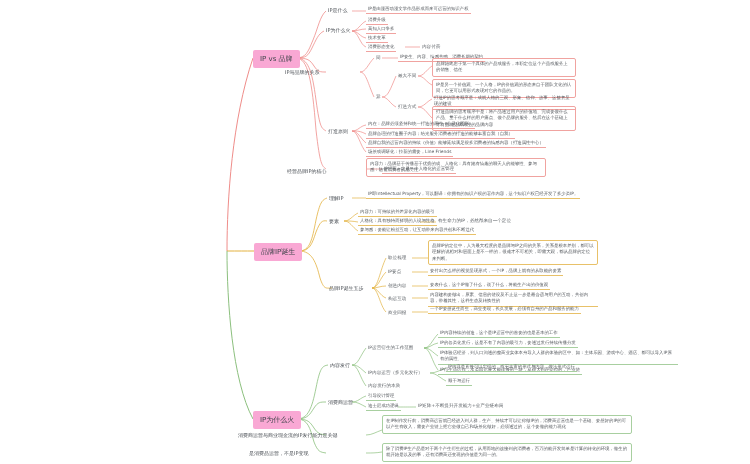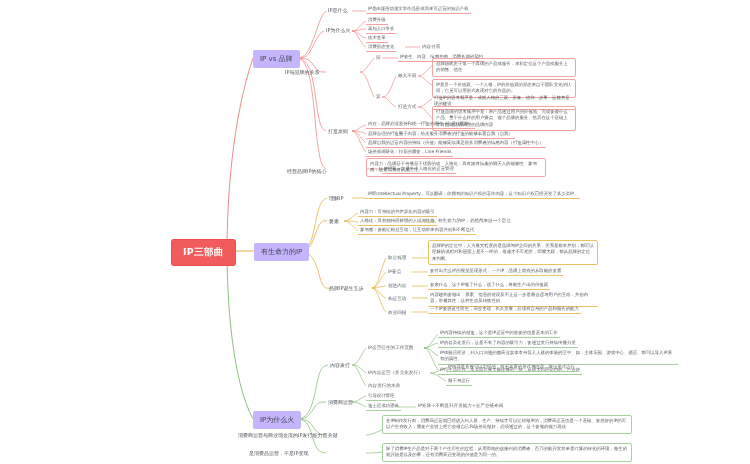--- a/index.html
+++ b/index.html
@@ -19,21 +19,21 @@
   .root{
     background:#f15b5b;color:#ffffff;
     font-size:9.5px;font-weight:bold;
     padding:6px 11px;border-radius:2px;
     letter-spacing:.3px;
     box-shadow:0 0 0 1px #ef4d4d;
   }
 
   
   .lvl1{
-    background:#c4b5fd;color:#3d4349;
+    background:#f9a8d4;color:#3d4349;
     font-size:7px;padding:4px 7px;border-radius:2px;
   }
 
   
   .lvl2{
     color:#4a4f55;font-size:5px;
     padding:1px 2px;
   }
 
   
@@ -140,24 +140,23 @@
 
     <path d="M352,402 C358,402 360,398 366,396" stroke="#8cc07e" stroke-width=".7" fill="none"></path>
     <path d="M352,402 C358,402 360,404 366,407" stroke="#8cc07e" stroke-width=".7" fill="none"></path>
     <path d="M398,407 C406,407 410,407 416,407" stroke="#8cc07e" stroke-width=".7" fill="none"></path>
 
     <path d="M366,435 C372,435 376,432 382,430" stroke="#8cc07e" stroke-width=".7" fill="none"></path>
 
     <path d="M366,453 C372,453 376,453 382,452" stroke="#8cc07e" stroke-width=".7" fill="none"></path>
   </svg>
 
-  <div class="node root" style="left:172px;top:240px;">IP三部曲</div>
 
   <div class="node lvl1" style="left:253px;top:50px;">IP vs 品牌</div>
-  <div class="node lvl1" style="left:254px;top:243px;">有生命力的IP</div>
+  <div class="node lvl1" style="left:254px;top:243px;">品牌IP诞生</div>
   <div class="node lvl1" style="left:253px;top:411px;">IP为什么火</div>
 
   <div class="node lvl2" style="left:326px;top:6px;">IP是什么</div>
   <div class="node leaf u-red" style="left:366px;top:5px;max-width:215px;">IP是由漫画动漫文学作品形成而来可运营的知识产权</div>
 
   <div class="node lvl2" style="left:324px;top:26px;">IP为什么火</div>
   <div class="node leaf u-red" style="left:366px;top:16px;">消费升级</div>
   <div class="node leaf u-red" style="left:366px;top:25px;">高知人口争多</div>
   <div class="node leaf u-red" style="left:366px;top:34px;">技术变革</div>
   <div class="node leaf u-red" style="left:366px;top:43px;">消费形态变化</div>

